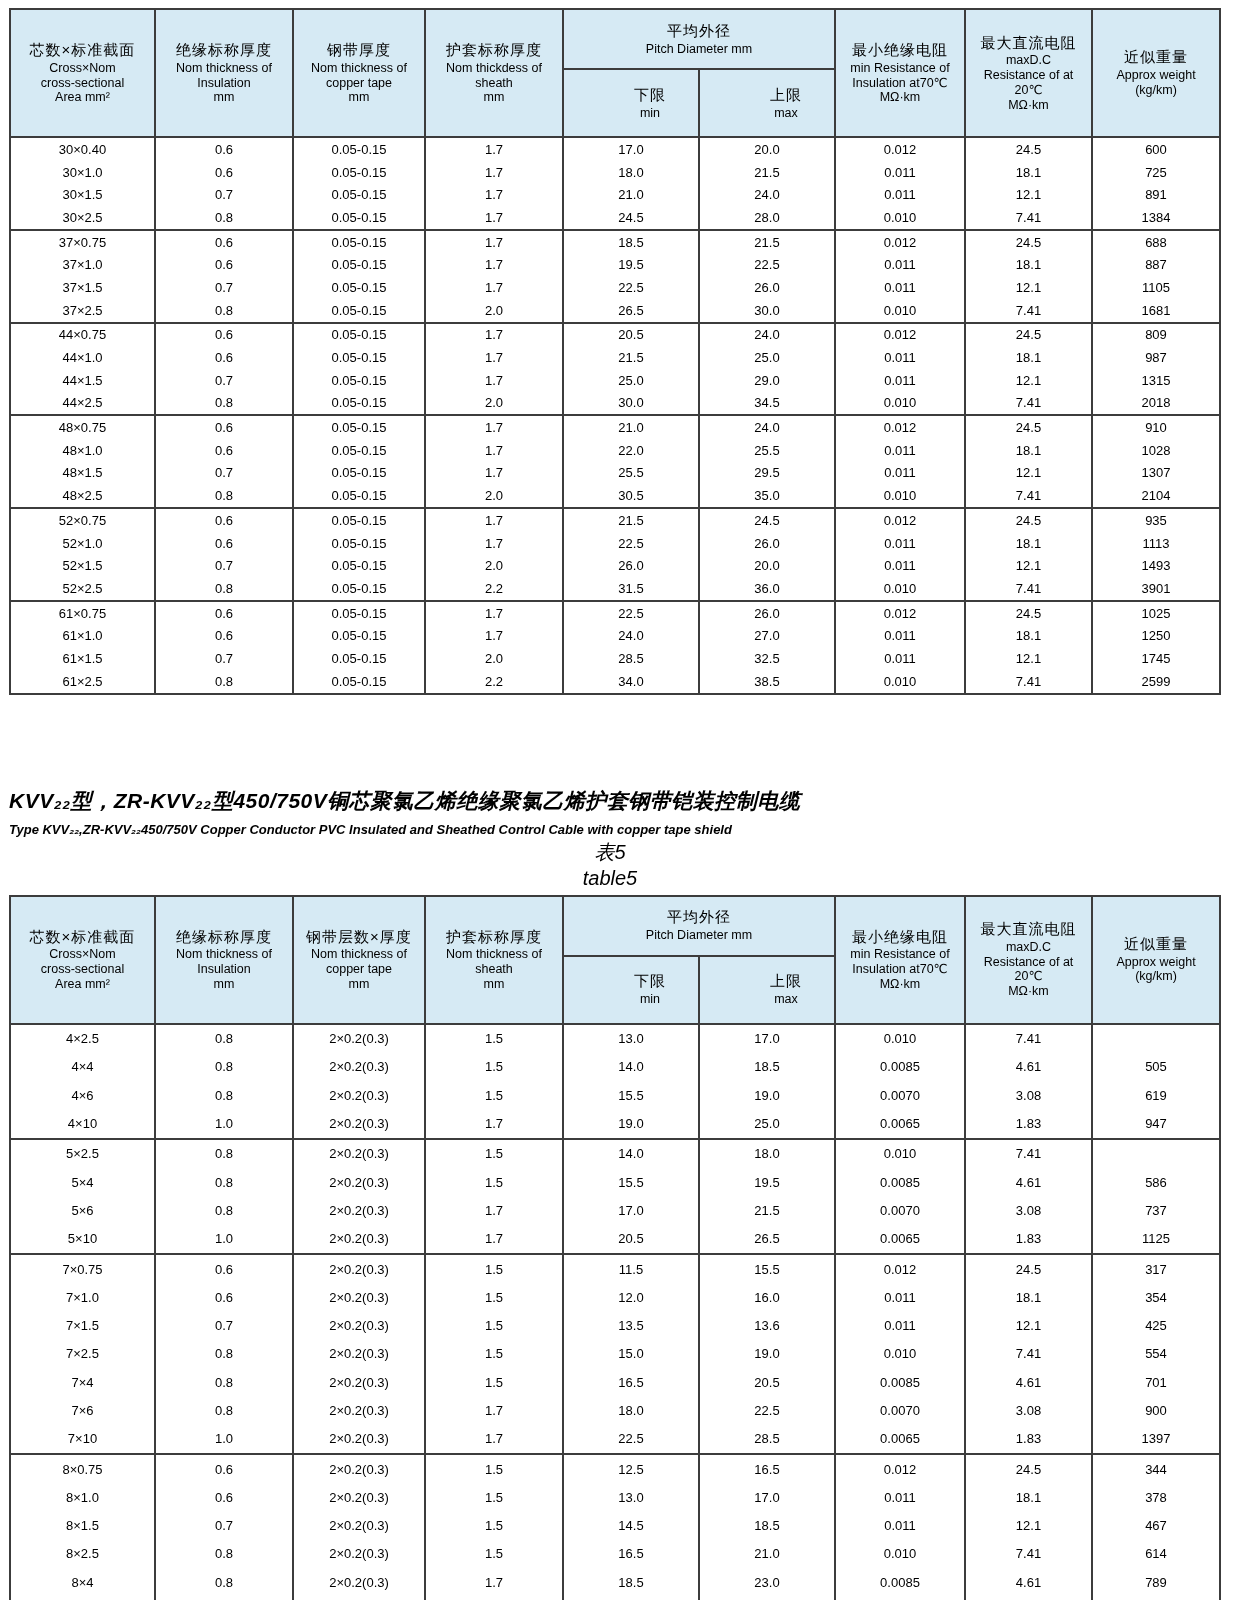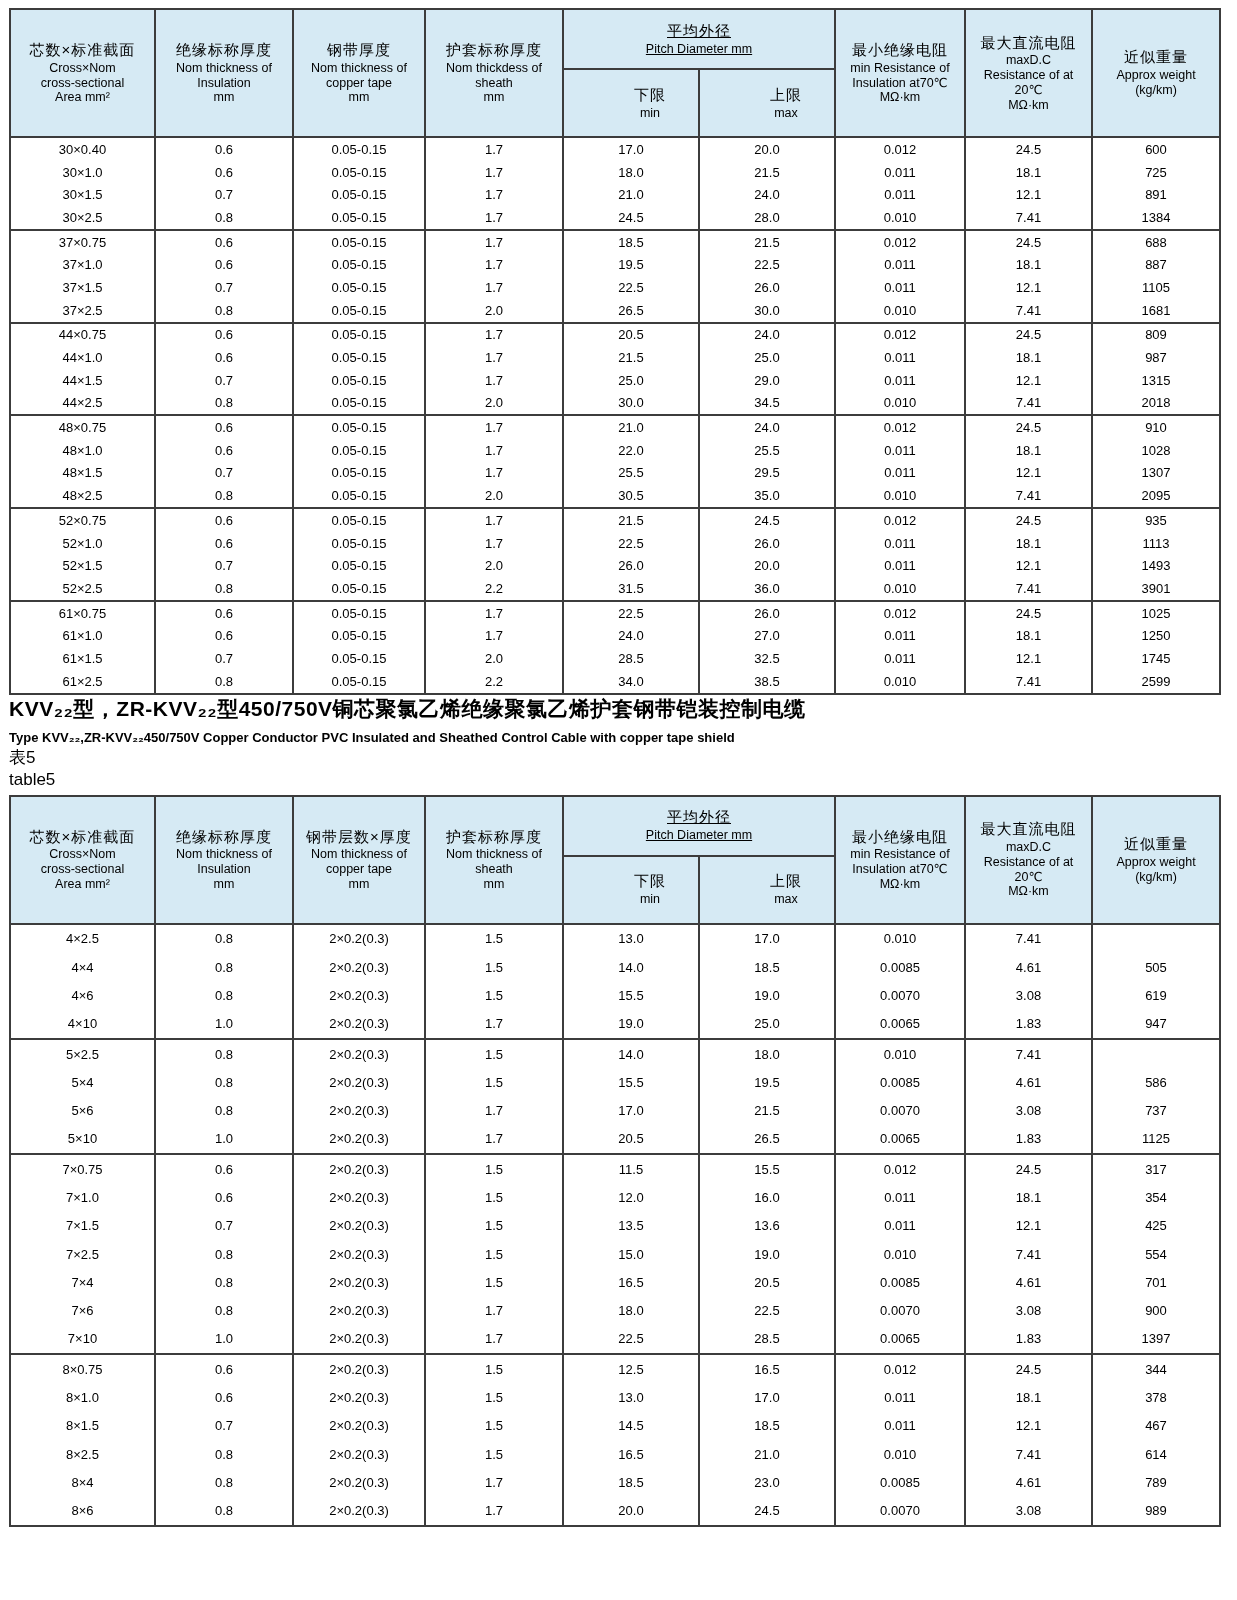--- a/index.html
+++ b/index.html
@@ -32,26 +32,26 @@
     border-top:none; border-bottom:none;
     text-align:center; vertical-align:middle;
     font-size:13px;
     padding:0;
   }
   .t1 td { height:22.7px; }
   .t2 td { height:28.3px; }
   .hz { font-size:15px; letter-spacing:1px; line-height:1.25; }
   .he { font-size:12.5px; line-height:1.18; margin-top:1px; white-space:pre-line; }
   .sub-row th { height:58px;padding-left:40px; }
-  .pitch-top { height:50px;text-decoration:underline; }
+  .pitch-top { height:50px; }
 
-  .title-block { width:1202px; }
+  .title-block { margin-top:92px; width:1202px;font-style:italic; }
   .title-zh { font-size:21px; font-weight:bold; letter-spacing:0.5px; }
   .title-en { font-size:13px; font-weight:bold; margin-top:7px; }
-  .table-label { text-align:left; font-size:17px; line-height:1.3; margin-top:2px; }
+  .table-label { text-align:center; font-size:20px; line-height:1.3; margin-top:2px; }
   .t2 { margin-top:4px; }
 </style>
 </head>
 <body>
 
 <div class="page">
 
   <table class="t1">
     <colgroup>
       <col style="width:145px">
@@ -298,21 +298,21 @@
         </tr>
         <tr>
           <td>48×2.5</td>
           <td>0.8</td>
           <td>0.05-0.15</td>
           <td>2.0</td>
           <td>30.5</td>
           <td>35.0</td>
           <td>0.010</td>
           <td>7.41</td>
-          <td>2095</td>
+          <td>2104</td>
         </tr>
       </tbody>
       <tbody>
         <tr>
           <td>52×0.75</td>
           <td>0.6</td>
           <td>0.05-0.15</td>
           <td>1.7</td>
           <td>21.5</td>
           <td>24.5</td>

